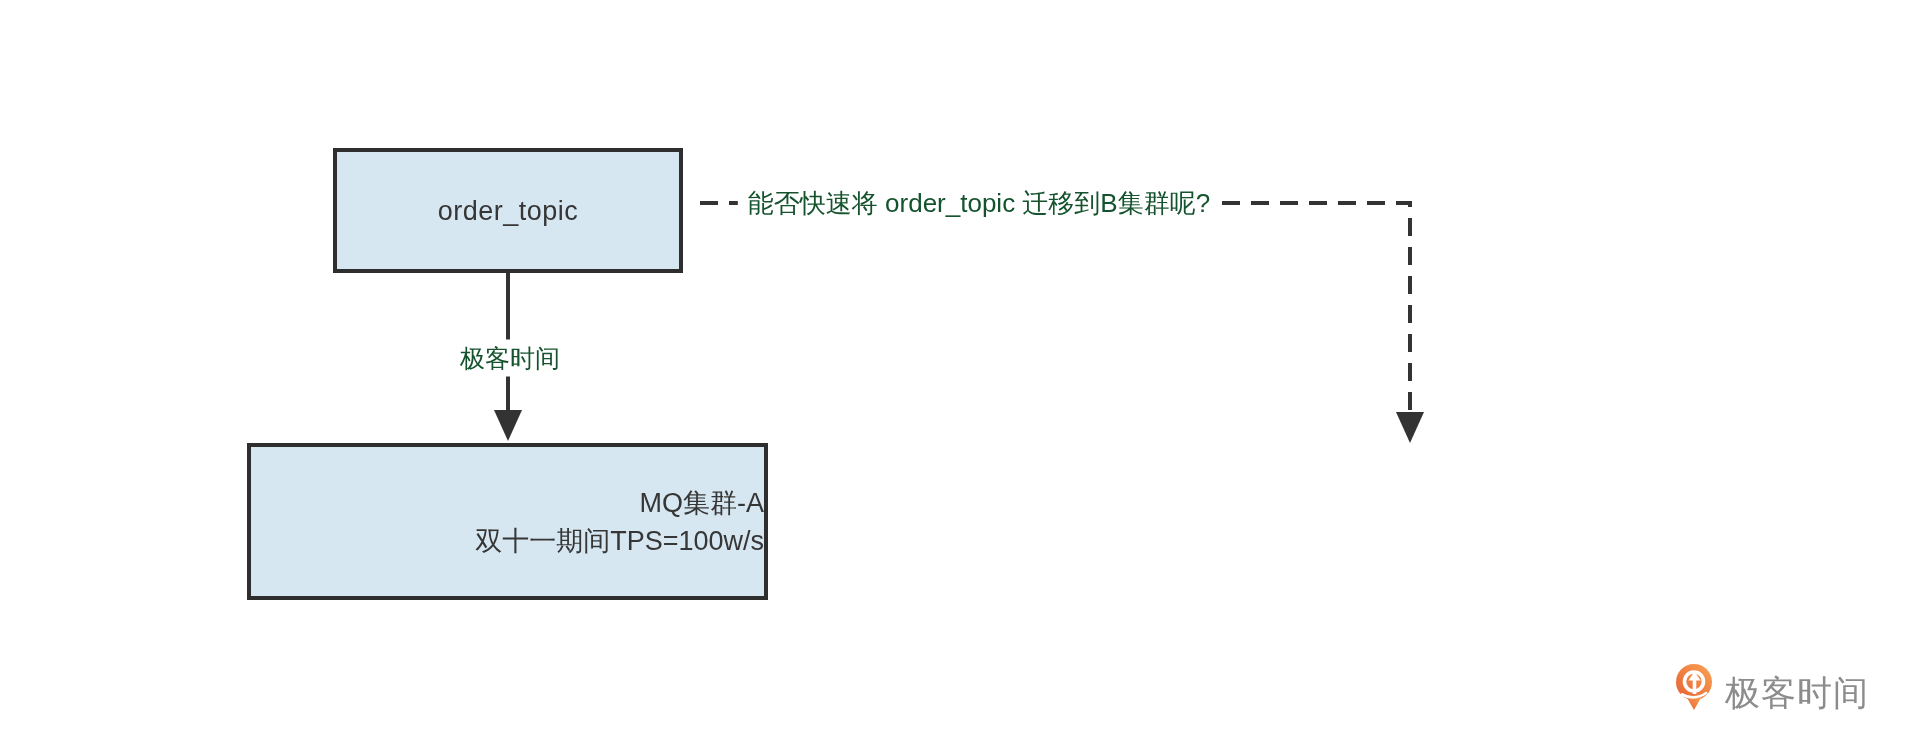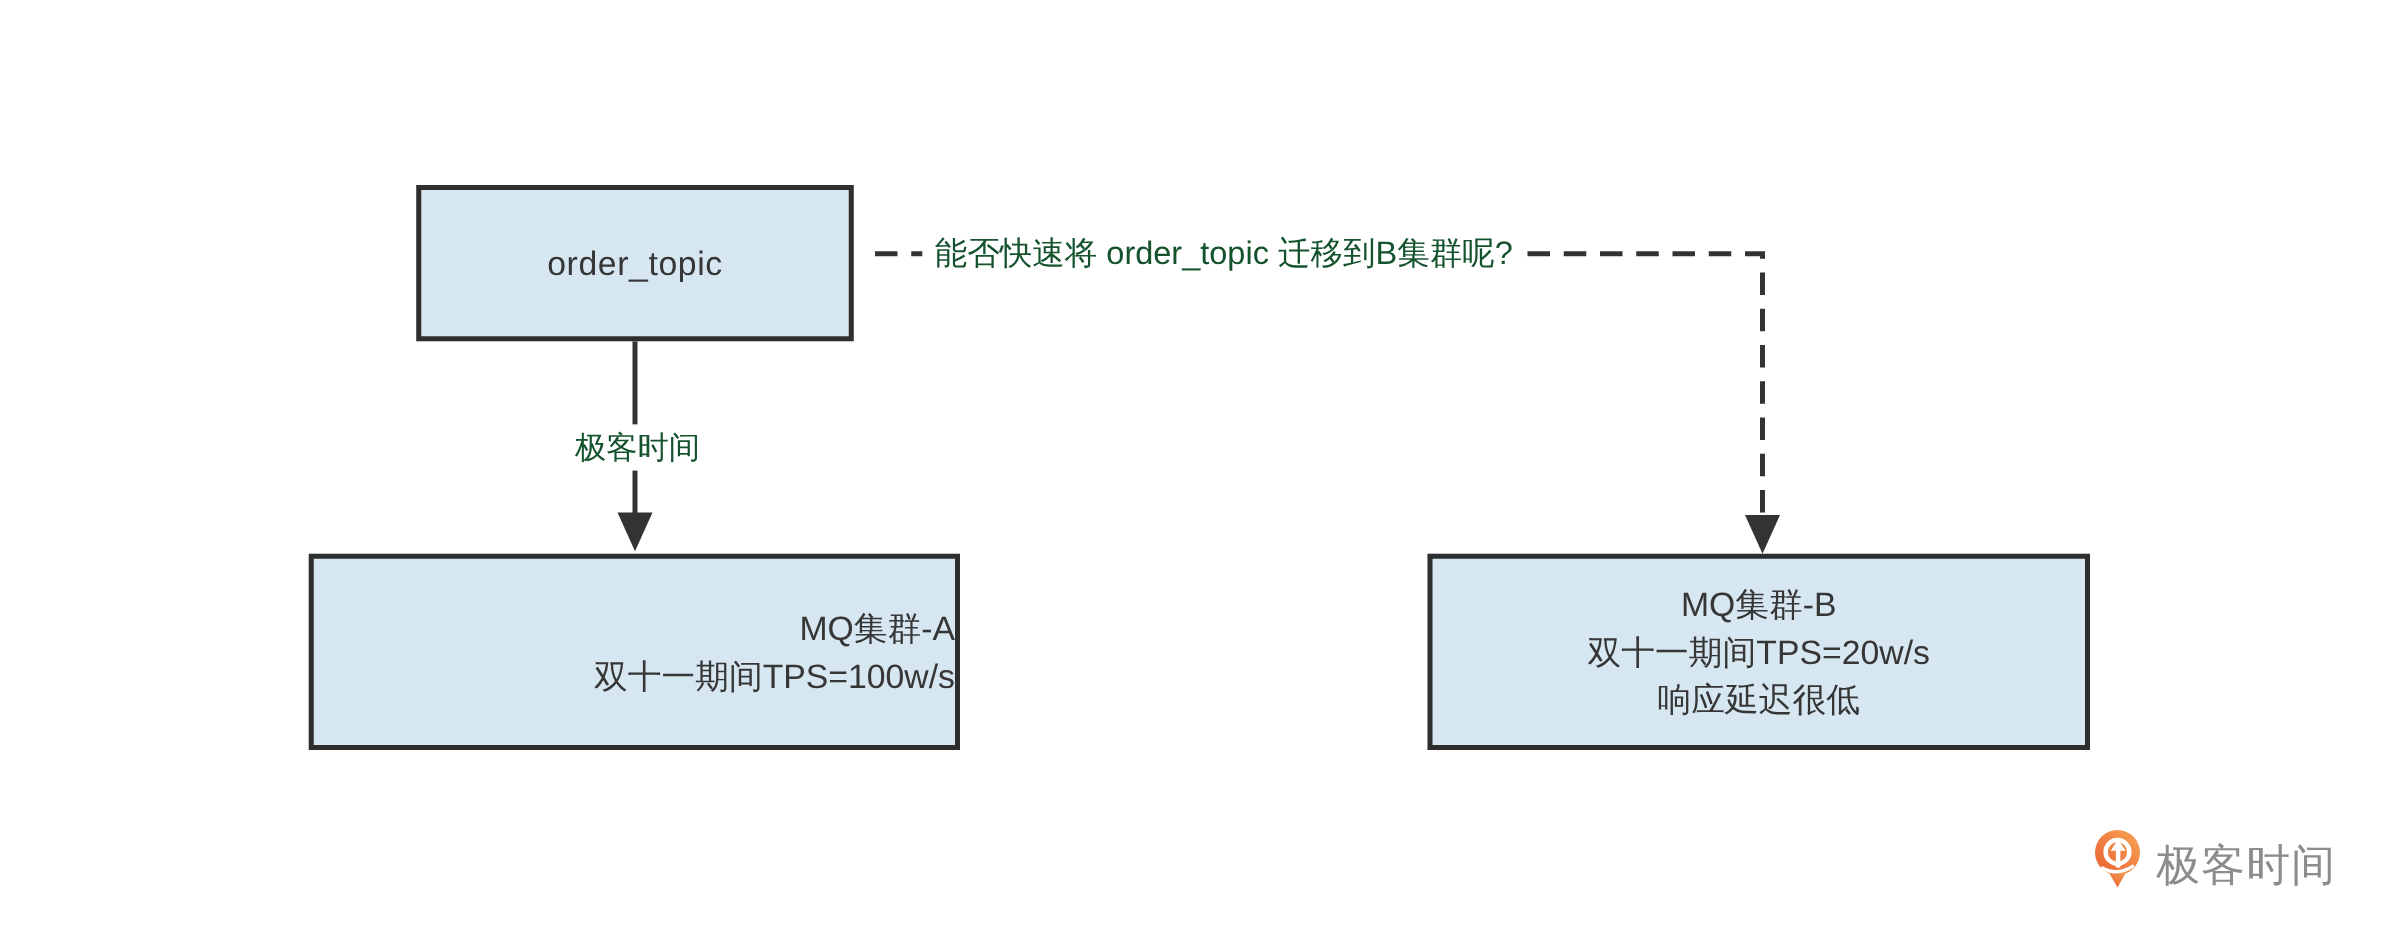--- a/index.html
+++ b/index.html
@@ -109,25 +109,20 @@
 
   <div class="node node-order-topic">
     <span class="node-line">order_topic</span>
   </div>
 
   <div class="node node-cluster-a">
     <span class="node-line">MQ集群-A</span>
     <span class="node-line">双十一期间TPS=100w/s</span>
   </div>
 
-  <div class="node node-cluster-b">
-    <span class="node-line">MQ集群-B</span>
-    <span class="node-line">双十一期间TPS=20w/s</span>
-    <span class="node-line">响应延迟很低</span>
-  </div>
 
   <div class="edge-label edge-label-send">极客时间</div>
 
   <div class="edge-label edge-label-migrate">能否快速将 order_topic 迁移到B集群呢?</div>
 
   <div class="logo">
     <svg width="40" height="50" viewBox="0 0 40 50">
       <defs>
         <linearGradient id="lg" x1="1" y1="0" x2="0" y2="1">
           <stop offset="0" stop-color="#f9a455"></stop>

